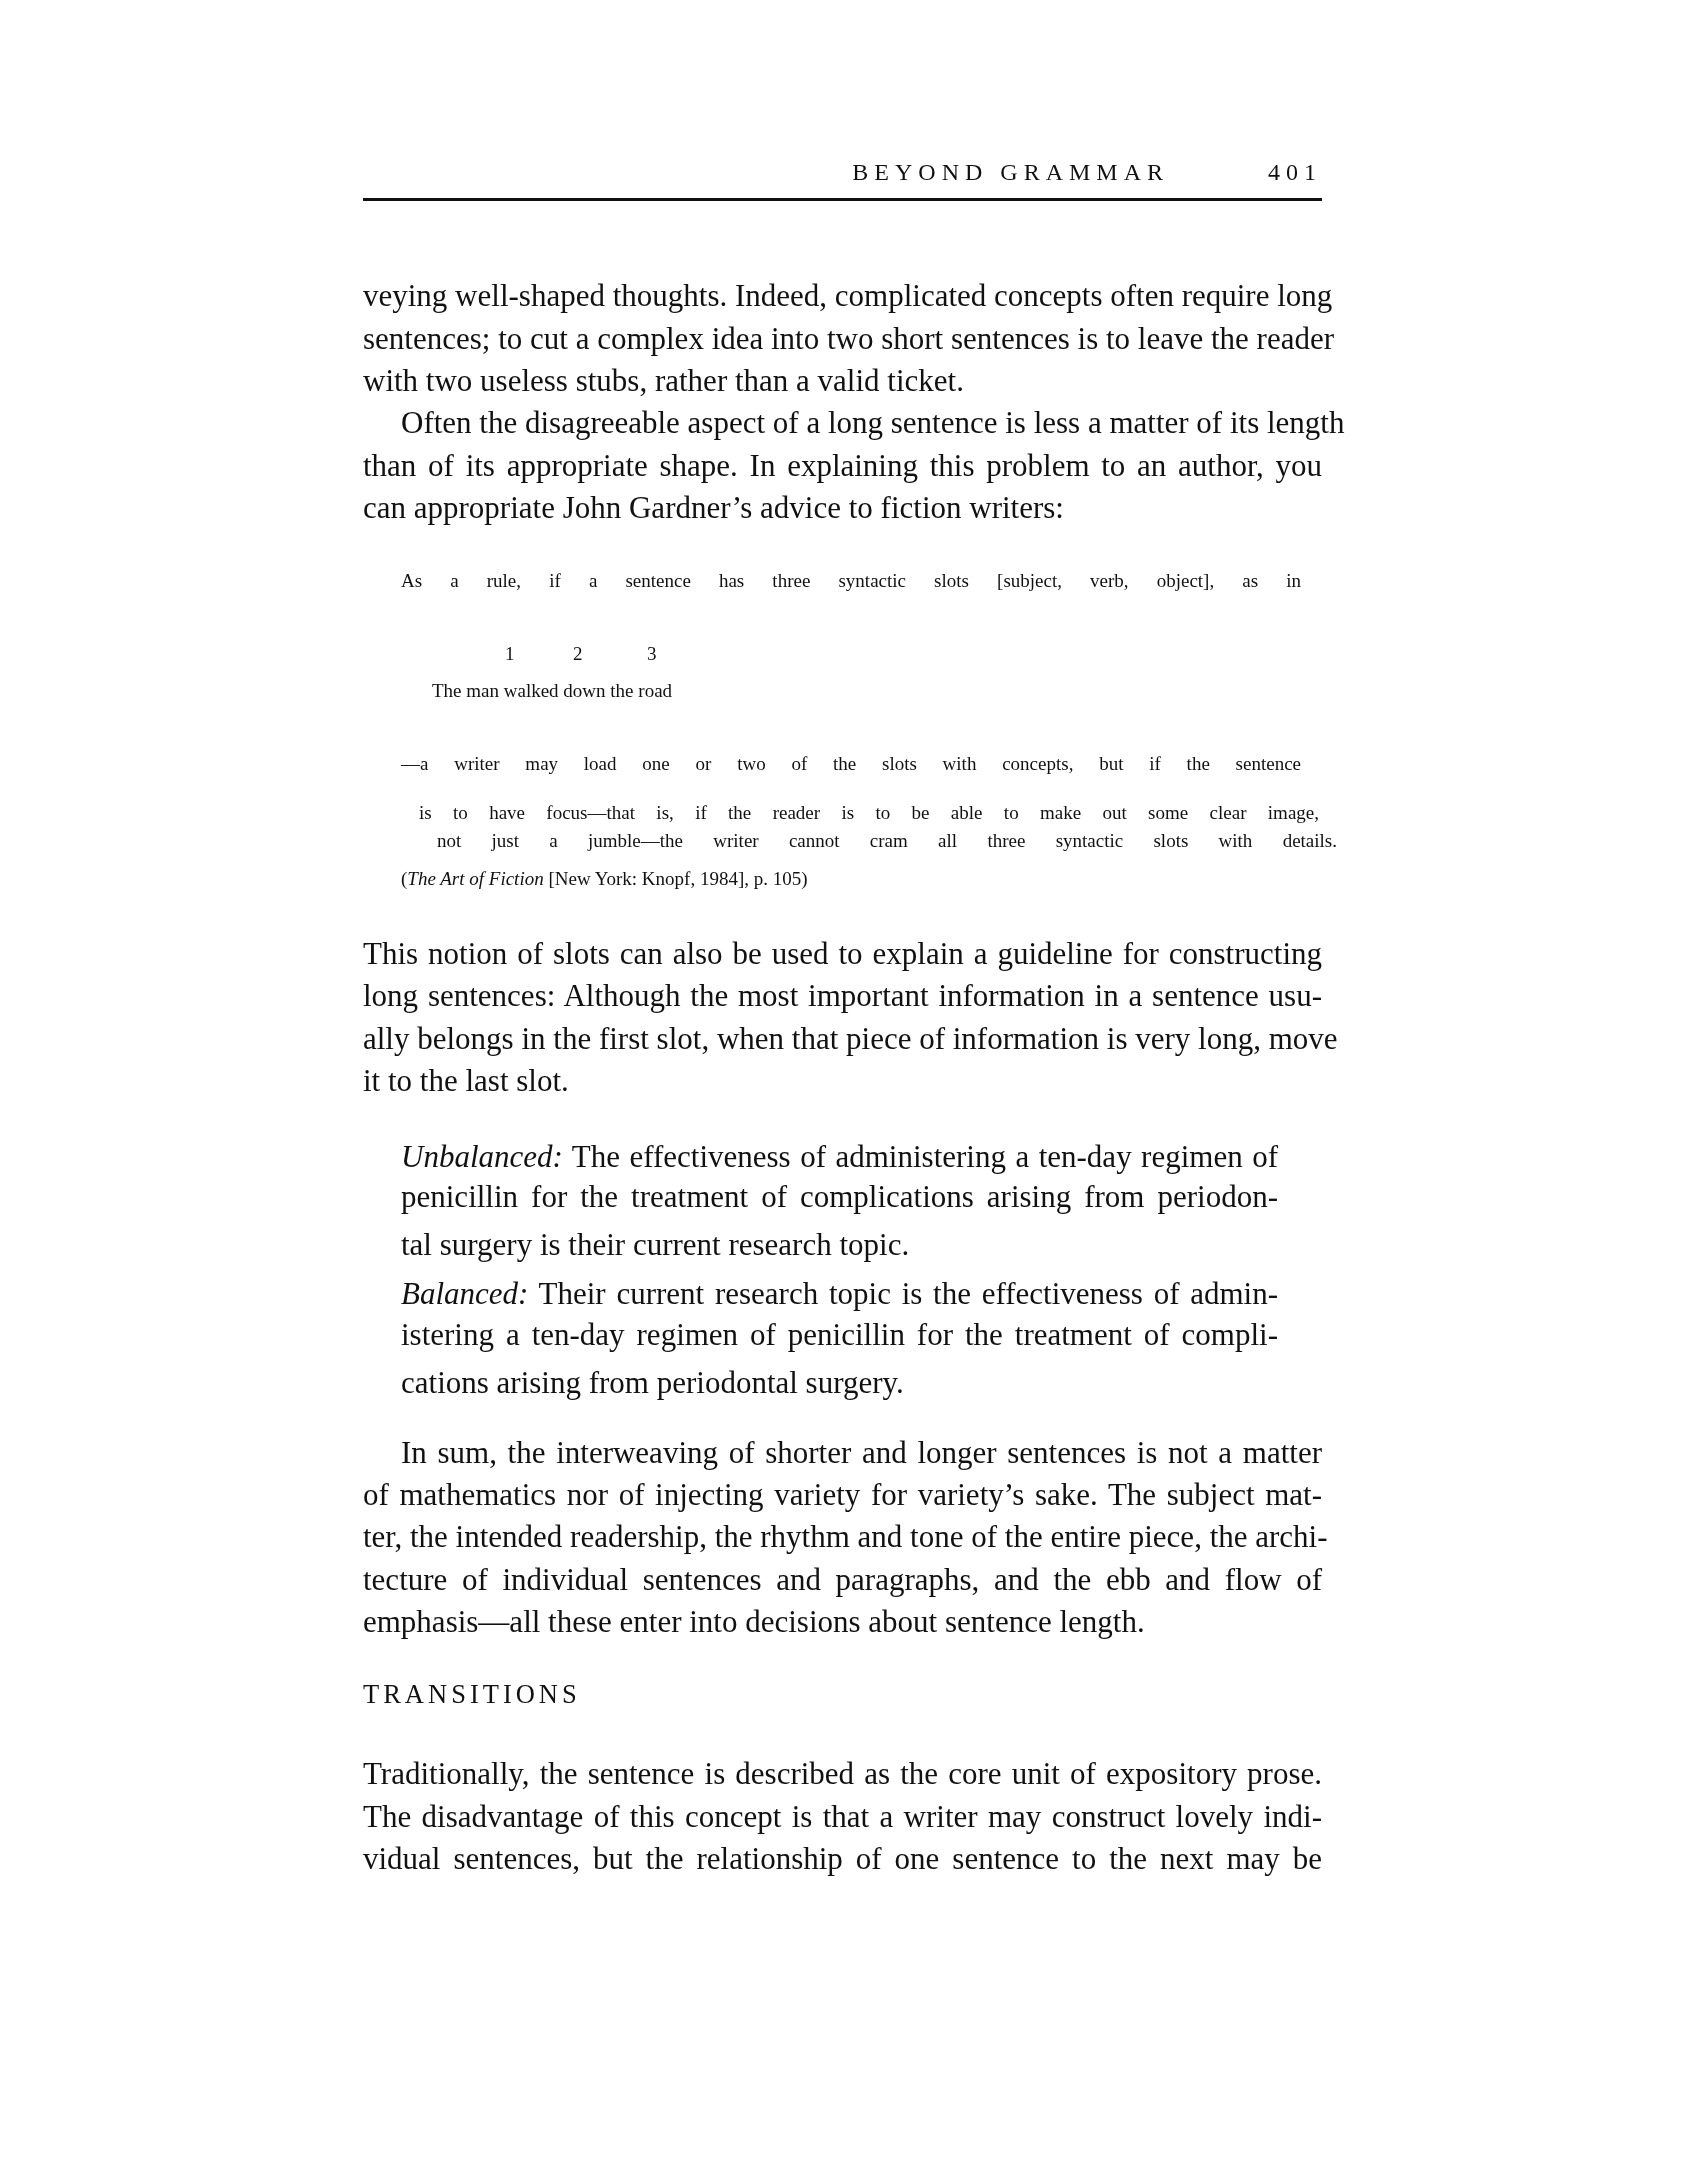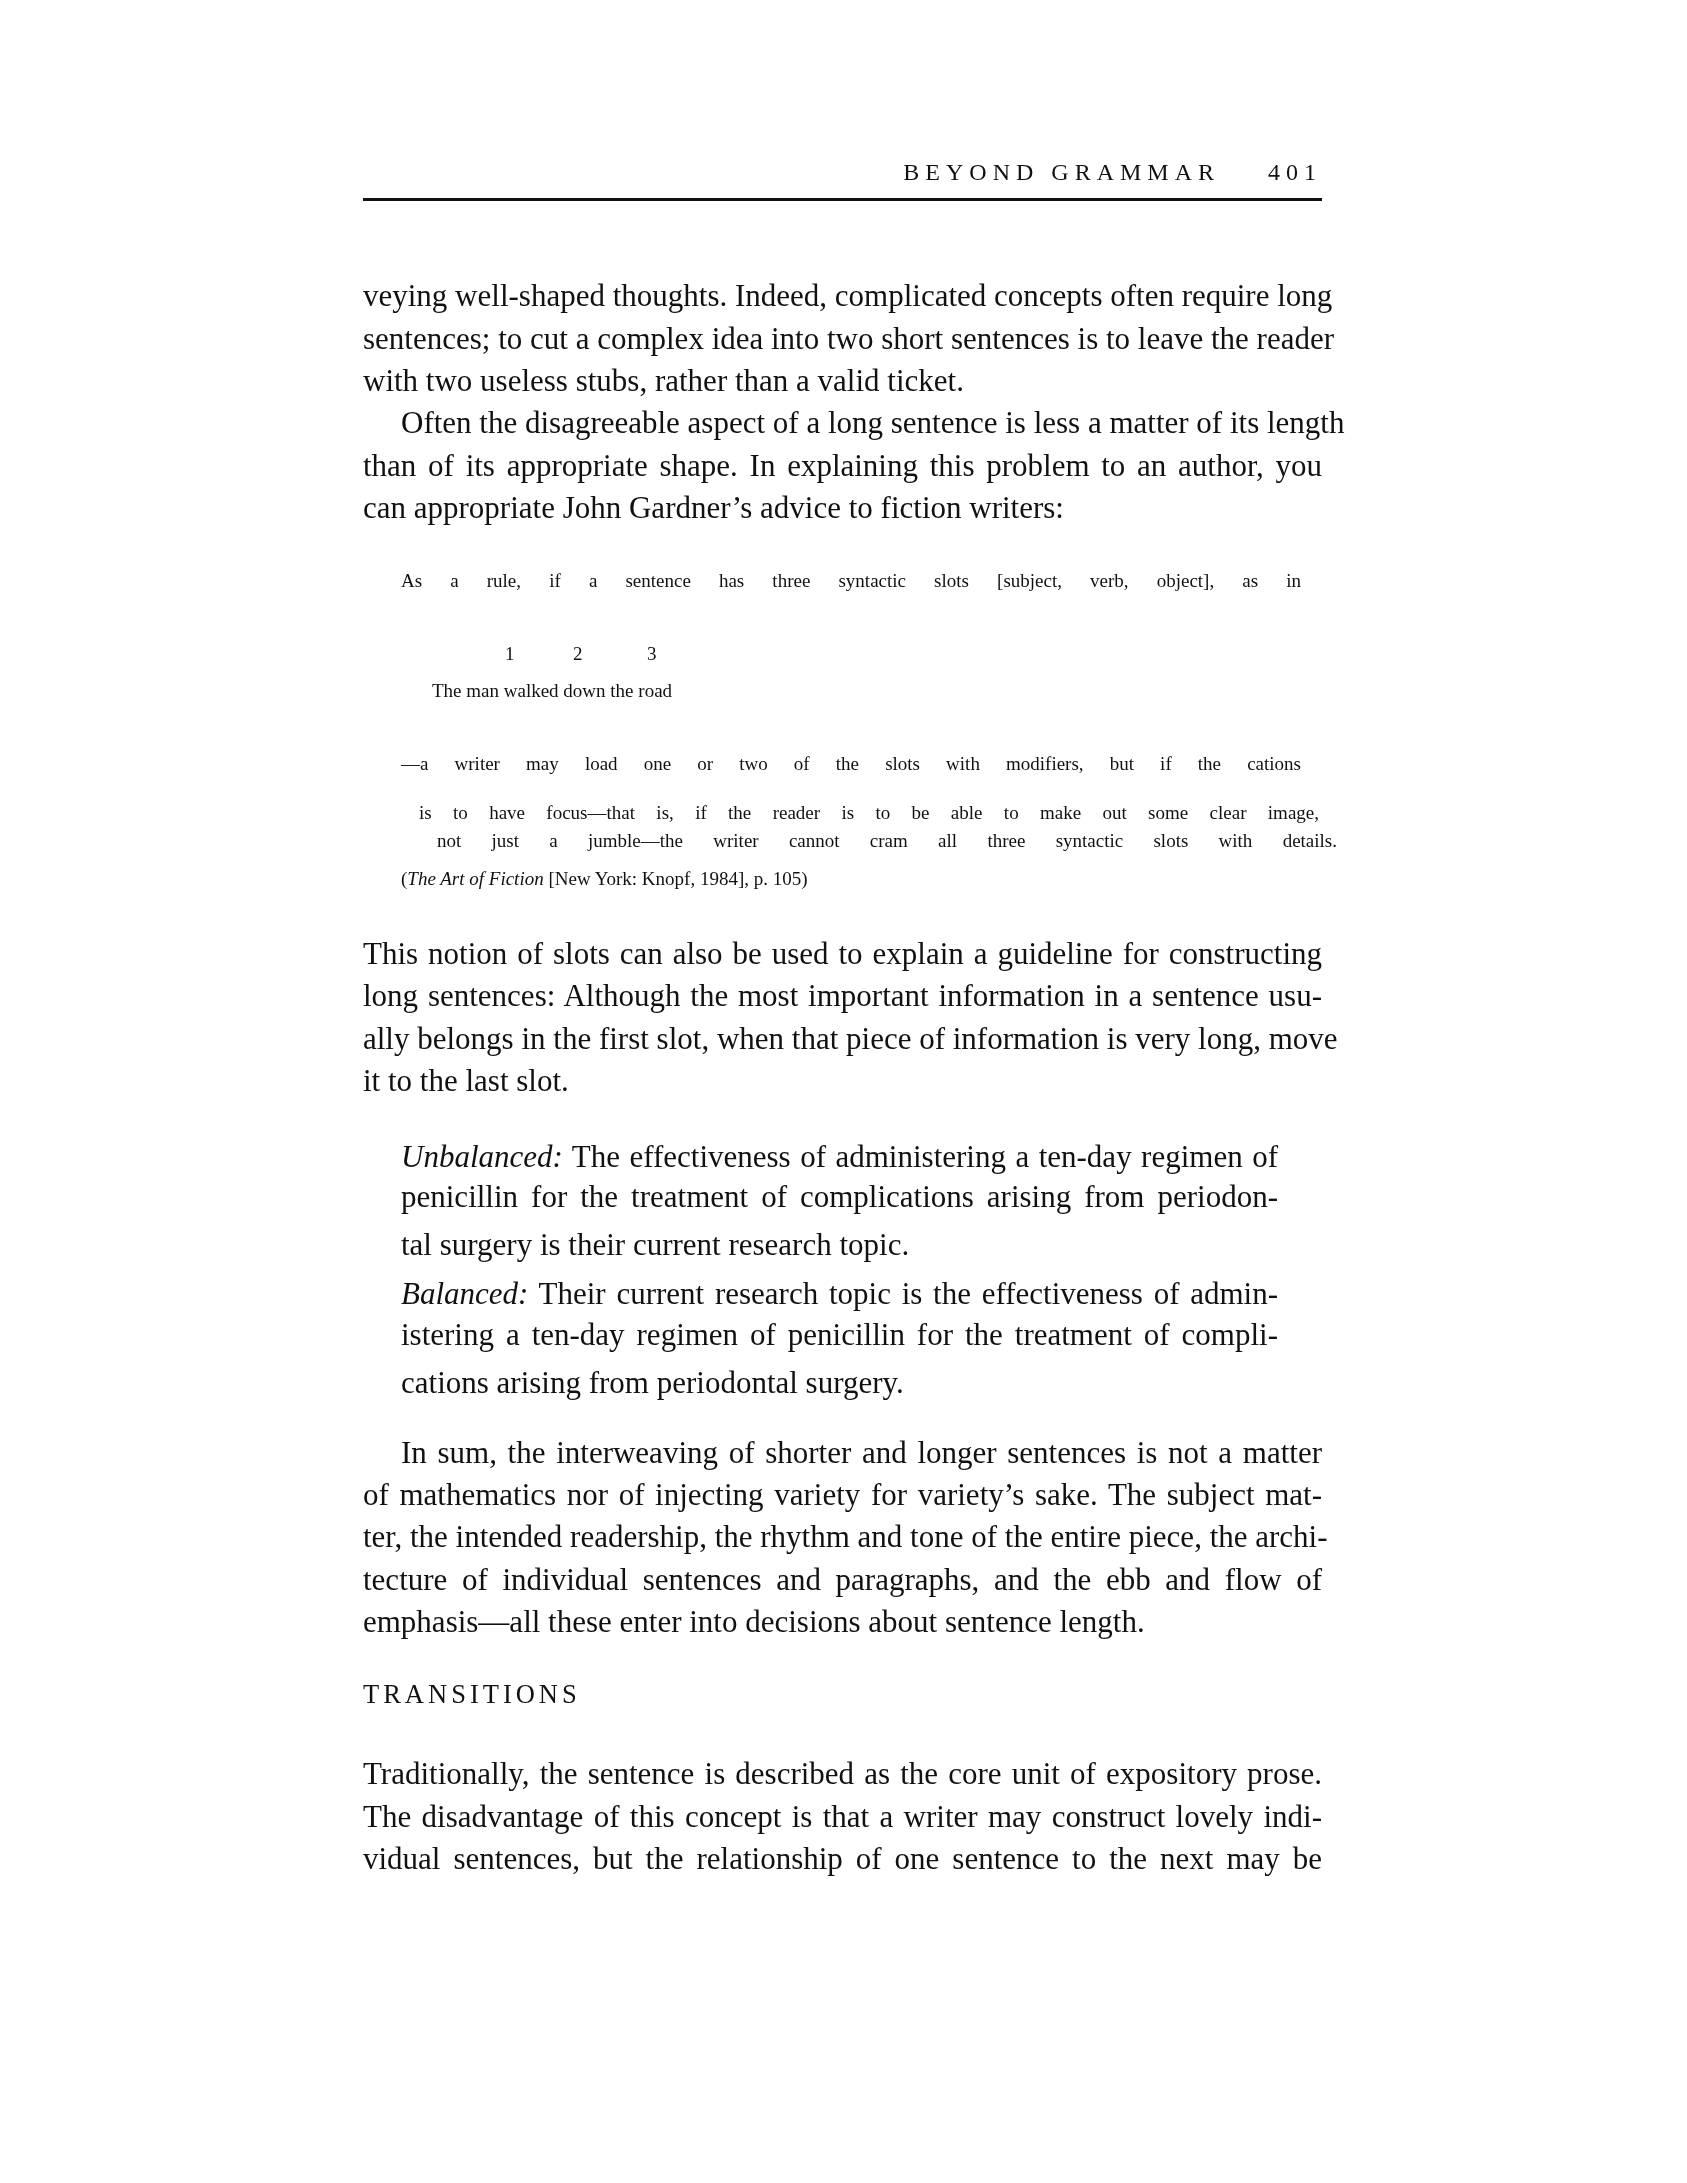--- a/index.html
+++ b/index.html
@@ -1,21 +1,21 @@
 <!DOCTYPE html>
 <html style="font-size:10.6px"><head>
 <meta charset="utf-8">
 <style>
   html, body { margin: 0; padding: 0; background: #ffffff; }
   body { width: 1687px; height: 2183px; position: relative; overflow: hidden;
          font-family: "Liberation Serif", "DejaVu Serif", serif; color: #111; }
   .page { position: absolute; left: 363px; top: 0; width: 959px; }
   .running-head { position: absolute; top: 159px; right: 0; font-size: 24px; letter-spacing: 6px;
                   white-space: nowrap; }
-  .running-head .title { margin-right: 48px; }
+  .running-head .title { margin-right: 99px; }
   .rule { position: absolute; top: 198px; left: 0; width: 959px; height: 2.6px; background: #111; }
   .line { position: absolute; left: 0; width: 959px; font-size: 31px; line-height: 42px; white-space: nowrap;
           text-align: justify; text-align-last: justify; }
   .line.last { text-align-last: left; }
   .indent { text-indent: 38px; }
   .ext { position: absolute; font-size: 19px; line-height: 38px; white-space: nowrap; text-align: justify; text-align-last: justify; }
   .ext.last { text-align-last: left; }
   .ex { position: absolute; left: 38px; width: 877px; font-size: 31px; line-height: 40px; white-space: nowrap; text-align: justify; text-align-last: justify; }
   .ex.last { text-align-last: left; margin-top: 8px; }
   .heading { position: absolute; left: 0; font-size: 26.5px; letter-spacing: 4px; }
@@ -37,21 +37,21 @@
 
   <div class="line indent" style="top:402px">Often the disagreeable aspect of a long sentence is less a matter of its length</div>
   <div class="line" style="top:445px">than of its appropriate shape. In explaining this problem to an author, you</div>
   <div class="line last" style="top:487px">can appropriate John Gardner’s advice to fiction writers:</div>
 
   <div class="ext" style="top:562px; left:38px; width:900px;">As a rule, if a sentence has three syntactic slots [subject, verb, object], as in</div>
   <div class="ext last" style="top:635px; left:142px;">1</div>
   <div class="ext last" style="top:635px; left:210px;">2</div>
   <div class="ext last" style="top:635px; left:284px;">3</div>
   <div class="ext last" style="top:672px; left:69px;">The man walked down the road</div>
-  <div class="ext" style="top:745px; left:38px; width:900px;">—a writer may load one or two of the slots with modifiers, but if the cations</div>
+  <div class="ext" style="top:745px; left:38px; width:900px;">—a writer may load one or two of the slots with concepts, but if the sentence</div>
   <div class="ext" style="top:783px; left:56px; width:900px;margin-top:11px;">is to have focus—that is, if the reader is to be able to make out some clear image,</div>
   <div class="ext" style="top:822px; left:38px; width:900px;margin-left:36px;">not just a jumble—the writer cannot cram all three syntactic slots with details.</div>
   <div class="ext last" style="top:860px; left:38px;"><span>(</span><i>The Art of Fiction</i><span> [New York: Knopf, 1984], p. 105)</span></div>
 
   <div class="line" style="top:933px">This notion of slots can also be used to explain a guideline for constructing</div>
   <div class="line" style="top:975px">long sentences: Although the most important information in a sentence usu-</div>
   <div class="line" style="top:1018px">ally belongs in the first slot, when that piece of information is very long, move</div>
   <div class="line last" style="top:1060px">it to the last slot.</div>
 
   <div class="ex" style="top:1137px"><i>Unbalanced:</i><span> The effectiveness of administering a ten-day regimen of</span></div>

